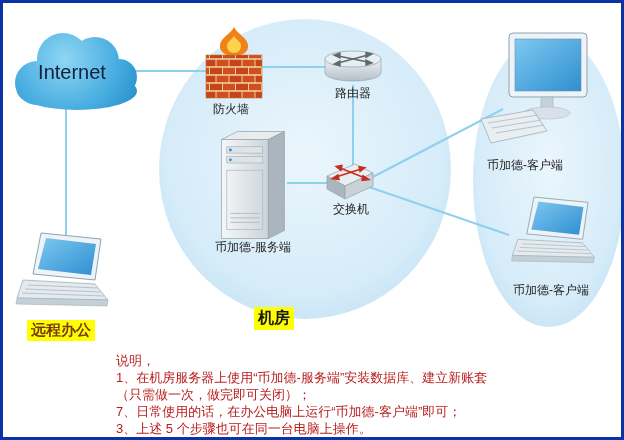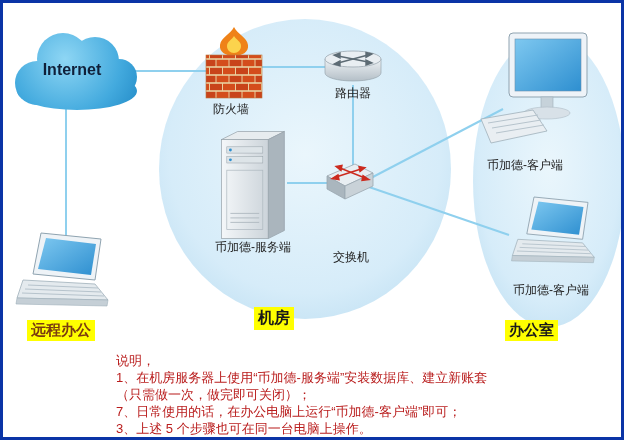--- a/index.html
+++ b/index.html
@@ -167,39 +167,38 @@
       </g>
     </g>
 
     <use href="#desktopSym" transform="translate(478,30)"></use>
 
     <use href="#laptopSym" transform="translate(504,194) scale(0.9)"></use>
 
     <use href="#laptopSym" transform="translate(8,230)"></use>
   </svg>
 
-  <div class="label" style="left:14px;top:58px;width:110px;font-size:16px;font-weight:700;color:#10203a;">Internet</div>
+  <div class="label" style="left:14px;top:58px;width:110px;font-size:20px;font-weight:400;color:#10203a;">Internet</div>
 
   <div class="label" style="left:192px;top:100px;width:72px;">防火墙</div>
 
   <div class="label" style="left:316px;top:84px;width:68px;">路由器</div>
 
   <div class="label" style="left:200px;top:238px;width:100px;">币加德-服务端</div>
 
-  <div class="label" style="left:318px;top:200px;width:60px;margin-top:48px;">交换机</div>
+  <div class="label" style="left:318px;top:200px;width:60px;">交换机</div>
 
   <div class="label" style="left:462px;top:156px;width:120px;">币加德-客户端</div>
 
   <div class="label" style="left:488px;top:281px;width:120px;">币加德-客户端</div>
 
   <div class="zone-label" style="left:8px;top:317px;color:#7a3b10;margin-left:16px;">远程办公</div>
 
   <div class="zone-label" style="left:251px;top:304px;font-size:16px;">机房</div>
 
-  <div class="zone-label" style="left:502px;top:317px;">办公室</div>
 
   <div class="notes">
     <div>说明，</div>
     <div>1、在机房服务器上使用“币加德-服务端”安装数据库、建立新账套</div>
     <div>（只需做一次，做完即可关闭）；</div>
     <div>7、日常使用的话，在办公电脑上运行“币加德-客户端”即可；</div>
     <div>3、上述 5 个步骤也可在同一台电脑上操作。</div>
   </div>
 
 </div>

